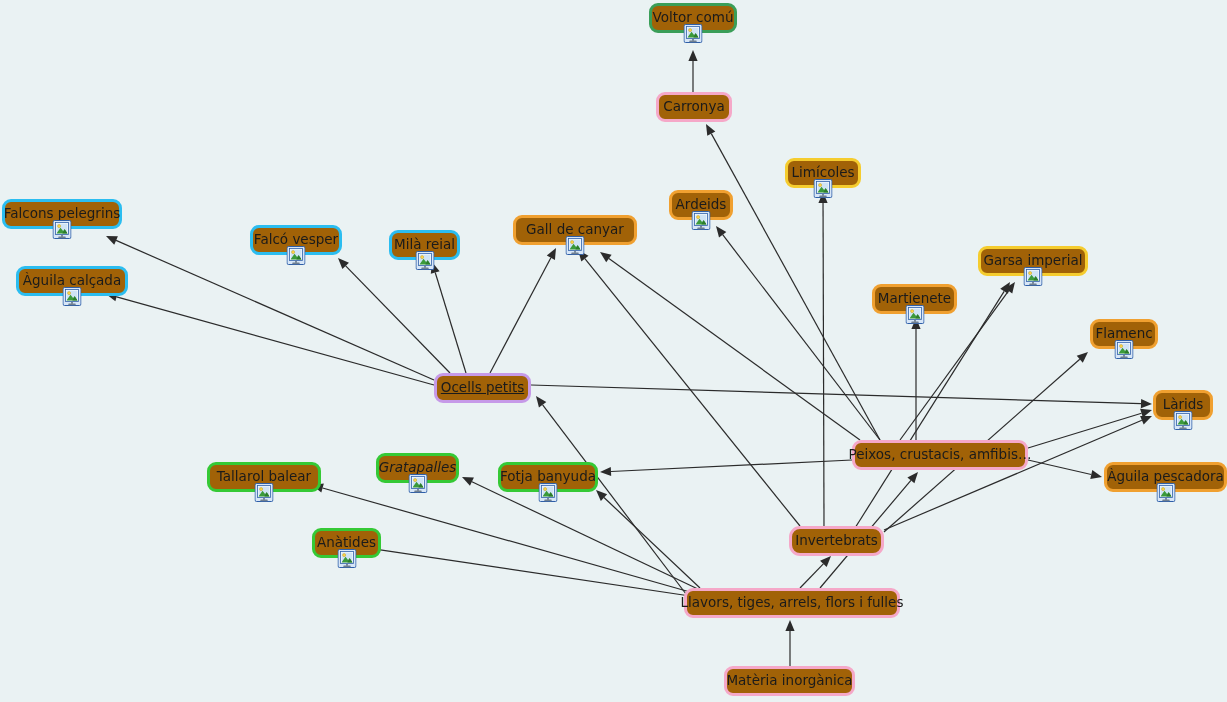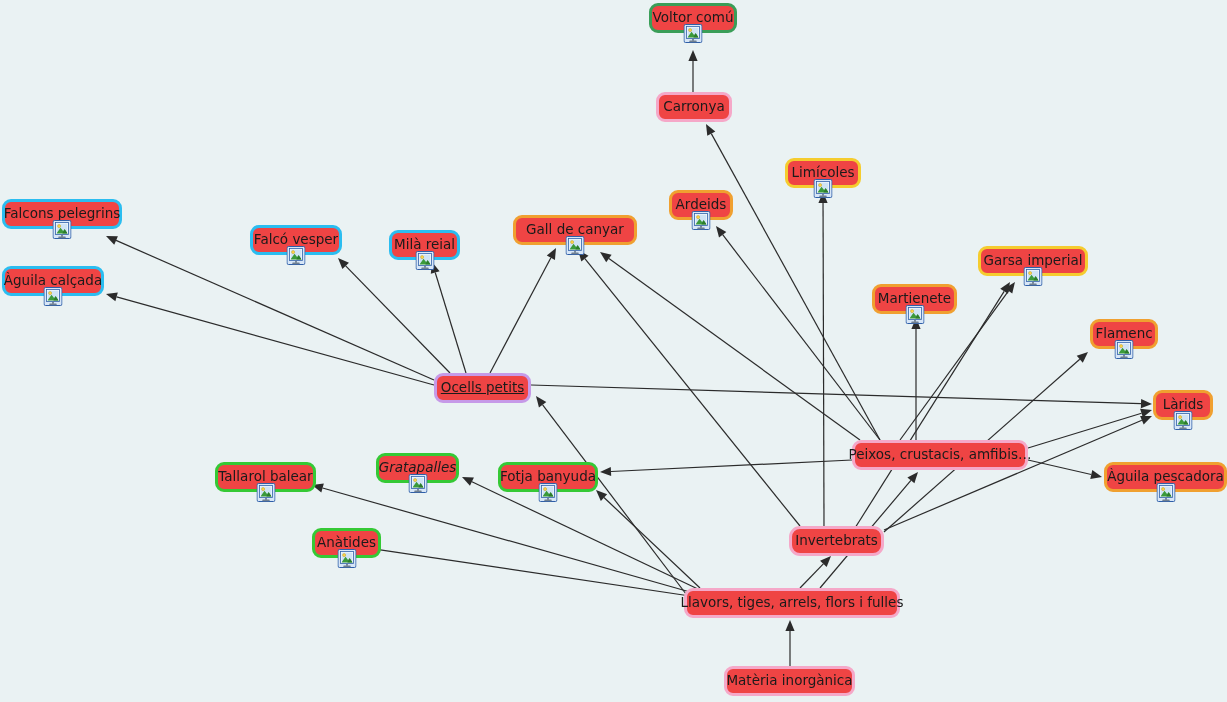--- a/index.html
+++ b/index.html
@@ -22,21 +22,21 @@
   #edge-layer {
     position: absolute;
     left: 0; top: 0;
     width: 1227px;
     height: 702px;
     pointer-events: none;
   }
   .node {
     position: absolute;
     box-sizing: border-box;
-    background: #ef4444;
+    background: #a16207;
     border-radius: 9px;
     border: 3px solid #999;
     display: flex;
     align-items: center;
     justify-content: center;
     white-space: nowrap;
     padding: 0 9px;
     height: 30px;
     font-size: 13.5px;
     color: #1b1b1b;
@@ -243,21 +243,21 @@
             <rect x="3" y="2.5" width="13" height="12" fill="#ffffff" stroke="#2f5fa8" stroke-width="0.8"></rect>
             <rect x="4" y="3.5" width="11" height="10" fill="#cfe3f5"></rect>
             <circle cx="6.6" cy="6.1" r="1.5" fill="#ffd84d" stroke="#c79a10" stroke-width="0.5"></circle>
             <polygon points="4,13.5 8,7.8 10.6,11 12.2,9 15,13.5" fill="#3b9a3b"></polygon>
             <polygon points="9.8,13.5 12.2,9.6 15,13.5" fill="#2c7c2c"></polygon>
             <rect x="8.6" y="14.8" width="1.8" height="2" fill="#6f7f90"></rect>
             <rect x="5.8" y="16.6" width="7.4" height="1.6" rx="0.6" fill="#6f7f90"></rect>
           </svg>
         </span>
       </div>
-      <div class="node" style="left: 2px; top: 266px; width: 102px; border-color: rgb(43, 189, 240);">
+      <div class="node" style="left: 16px; top: 266px; width: 112px; border-color: rgb(43, 189, 240);">
         <span class="lbl">Àguila calçada</span>
         <span class="icon">
           <svg width="19" height="19" viewBox="0 0 19 19">
             <rect x="0.5" y="0.5" width="18" height="18" rx="1.5" fill="#d7e6f7" stroke="#2f5fa8"></rect>
             <rect x="3" y="2.5" width="13" height="12" fill="#ffffff" stroke="#2f5fa8" stroke-width="0.8"></rect>
             <rect x="4" y="3.5" width="11" height="10" fill="#cfe3f5"></rect>
             <circle cx="6.6" cy="6.1" r="1.5" fill="#ffd84d" stroke="#c79a10" stroke-width="0.5"></circle>
             <polygon points="4,13.5 8,7.8 10.6,11 12.2,9 15,13.5" fill="#3b9a3b"></polygon>
             <polygon points="9.8,13.5 12.2,9.6 15,13.5" fill="#2c7c2c"></polygon>
             <rect x="8.6" y="14.8" width="1.8" height="2" fill="#6f7f90"></rect>
@@ -369,21 +369,21 @@
             <rect x="3" y="2.5" width="13" height="12" fill="#ffffff" stroke="#2f5fa8" stroke-width="0.8"></rect>
             <rect x="4" y="3.5" width="11" height="10" fill="#cfe3f5"></rect>
             <circle cx="6.6" cy="6.1" r="1.5" fill="#ffd84d" stroke="#c79a10" stroke-width="0.5"></circle>
             <polygon points="4,13.5 8,7.8 10.6,11 12.2,9 15,13.5" fill="#3b9a3b"></polygon>
             <polygon points="9.8,13.5 12.2,9.6 15,13.5" fill="#2c7c2c"></polygon>
             <rect x="8.6" y="14.8" width="1.8" height="2" fill="#6f7f90"></rect>
             <rect x="5.8" y="16.6" width="7.4" height="1.6" rx="0.6" fill="#6f7f90"></rect>
           </svg>
         </span>
       </div>
-      <div class="node" style="left: 207px; top: 462px; width: 101px; border-color: rgb(53, 201, 53); margin-left: 8px;">
+      <div class="node" style="left: 207px; top: 462px; width: 114px; border-color: rgb(53, 201, 53);">
         <span class="lbl">Tallarol balear</span>
         <span class="icon">
           <svg width="19" height="19" viewBox="0 0 19 19">
             <rect x="0.5" y="0.5" width="18" height="18" rx="1.5" fill="#d7e6f7" stroke="#2f5fa8"></rect>
             <rect x="3" y="2.5" width="13" height="12" fill="#ffffff" stroke="#2f5fa8" stroke-width="0.8"></rect>
             <rect x="4" y="3.5" width="11" height="10" fill="#cfe3f5"></rect>
             <circle cx="6.6" cy="6.1" r="1.5" fill="#ffd84d" stroke="#c79a10" stroke-width="0.5"></circle>
             <polygon points="4,13.5 8,7.8 10.6,11 12.2,9 15,13.5" fill="#3b9a3b"></polygon>
             <polygon points="9.8,13.5 12.2,9.6 15,13.5" fill="#2c7c2c"></polygon>
             <rect x="8.6" y="14.8" width="1.8" height="2" fill="#6f7f90"></rect>

